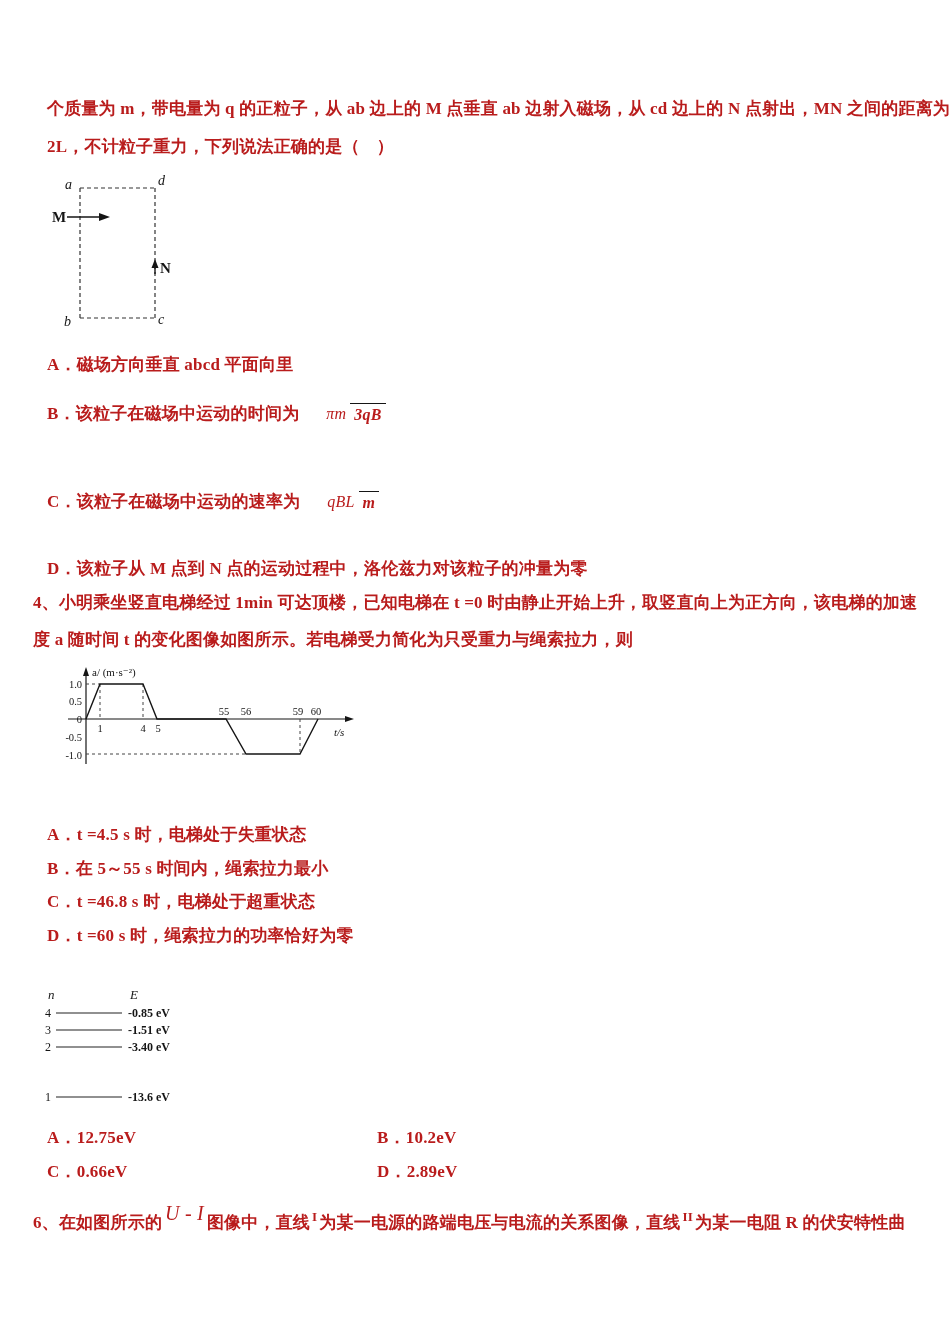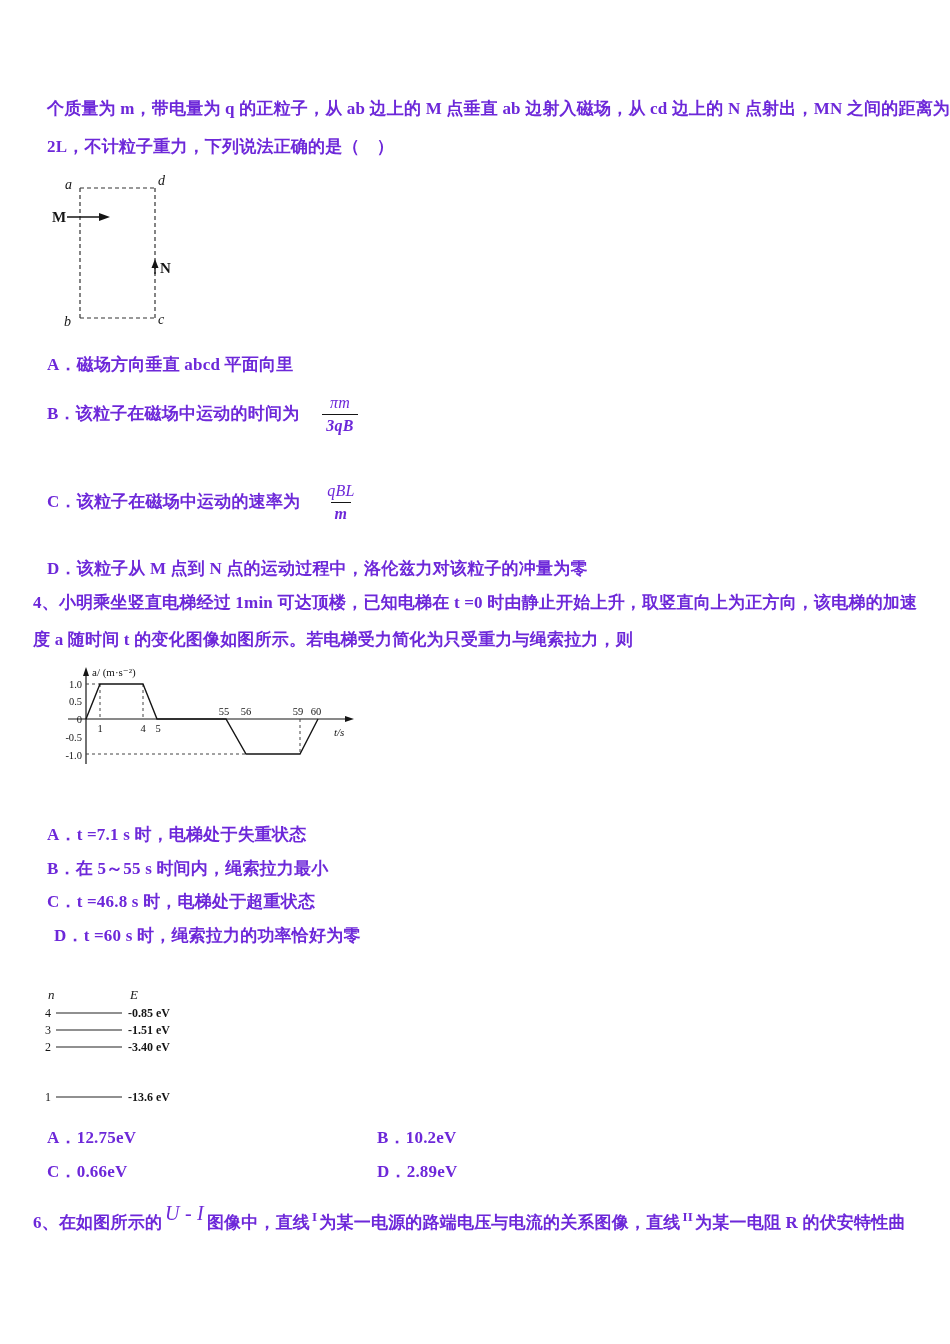--- a/index.html
+++ b/index.html
@@ -1,27 +1,27 @@
 <!DOCTYPE html>
 <html><head>
 <meta charset="utf-8">
 <style>
   * { margin:0; padding:0; box-sizing:border-box; }
   html,body { background:#ffffff; }
   .page {
     position:relative; width:950px; height:1344px; background:#ffffff;
-    font-family:"Liberation Serif","DejaVu Serif",serif; color:#6d28d9; overflow:hidden;
+    font-family:"Liberation Serif","DejaVu Serif",serif; color:#b91c1c; overflow:hidden;
   }
   .line {
     position:absolute; font-size:17px; font-weight:600;
     letter-spacing:0.2px; white-space:nowrap; line-height:1.25;
   }
   .flexline { display:flex; align-items:center;gap:17px; }
   .frac {
-    display:inline-flex; flex-direction:column; align-items:center;
+    display:inline-flex; align-items:center;
     font-style:italic; font-weight:500; font-size:16px; line-height:1.35; margin-left:6px;
   }
   .frac .num { padding:0 4px; }
   .frac .den { padding:0 4px; border-top:1.5px solid #151515;font-weight:bold; }
   .fig { position:absolute; }
   svg text { font-family:"Liberation Serif","DejaVu Serif",serif; fill:#151515; }
   .svgvar { font-style:italic; }
   .raised { position:relative; top:-8px; font-style:italic; font-size:20px; font-weight:500; margin:0 3px; }
   .sup { position:relative; top:-7px; font-size:13px; font-weight:600; margin:0 2px; }
 </style>
@@ -103,24 +103,24 @@
 
     <line x1="38" y1="22" x2="52" y2="22" stroke="#444" stroke-width="1" stroke-dasharray="3 3"></line>
     <line x1="52" y1="22" x2="52" y2="57" stroke="#444" stroke-width="1" stroke-dasharray="3 3"></line>
     <line x1="95" y1="22" x2="95" y2="57" stroke="#444" stroke-width="1" stroke-dasharray="3 3"></line>
     <line x1="38" y1="92" x2="198" y2="92" stroke="#444" stroke-width="1" stroke-dasharray="3 3"></line>
     <line x1="252" y1="57" x2="252" y2="92" stroke="#444" stroke-width="1" stroke-dasharray="3 3"></line>
 
     <polyline points="38,57 52,22 95,22 109,57 178,57 198,92 252,92 270,57" fill="none" stroke="#151515" stroke-width="1.4"></polyline>
   </svg>
 
-  <div class="line" style="left:47px; top:824px">A．t =7.1 s 时，电梯处于失重状态</div>
+  <div class="line" style="left:47px; top:824px">A．t =4.5 s 时，电梯处于失重状态</div>
   <div class="line" style="left:47px; top:858px">B．在 5～55 s 时间内，绳索拉力最小</div>
   <div class="line" style="left:47px; top:891px">C．t =46.8 s 时，电梯处于超重状态</div>
-  <div class="line" style="left:54px; top:925px">D．t =60 s 时，绳索拉力的功率恰好为零</div>
+  <div class="line" style="left:47px; top:925px">D．t =60 s 时，绳索拉力的功率恰好为零</div>
 
 
   <svg class="fig" style="left:40px; top:985px" width="210" height="130" viewBox="0 0 210 130">
     <text x="8" y="14" font-size="13" class="svgvar">n</text>
     <text x="90" y="14" font-size="13" class="svgvar">E</text>
 
     <text x="5" y="32" font-size="12">4</text>
     <line x1="16" y1="28" x2="82" y2="28" stroke="#222" stroke-width="1.1"></line>
     <text x="88" y="32" font-size="12" font-weight="600">-0.85 eV</text>
 

